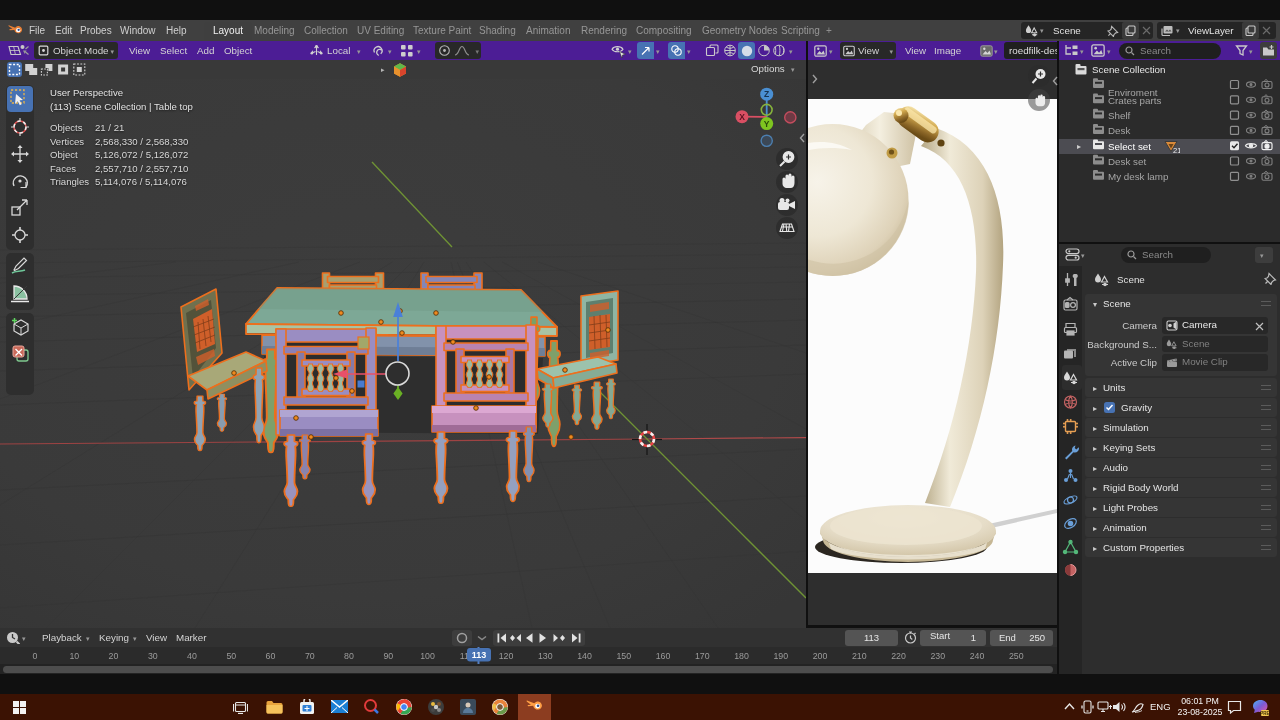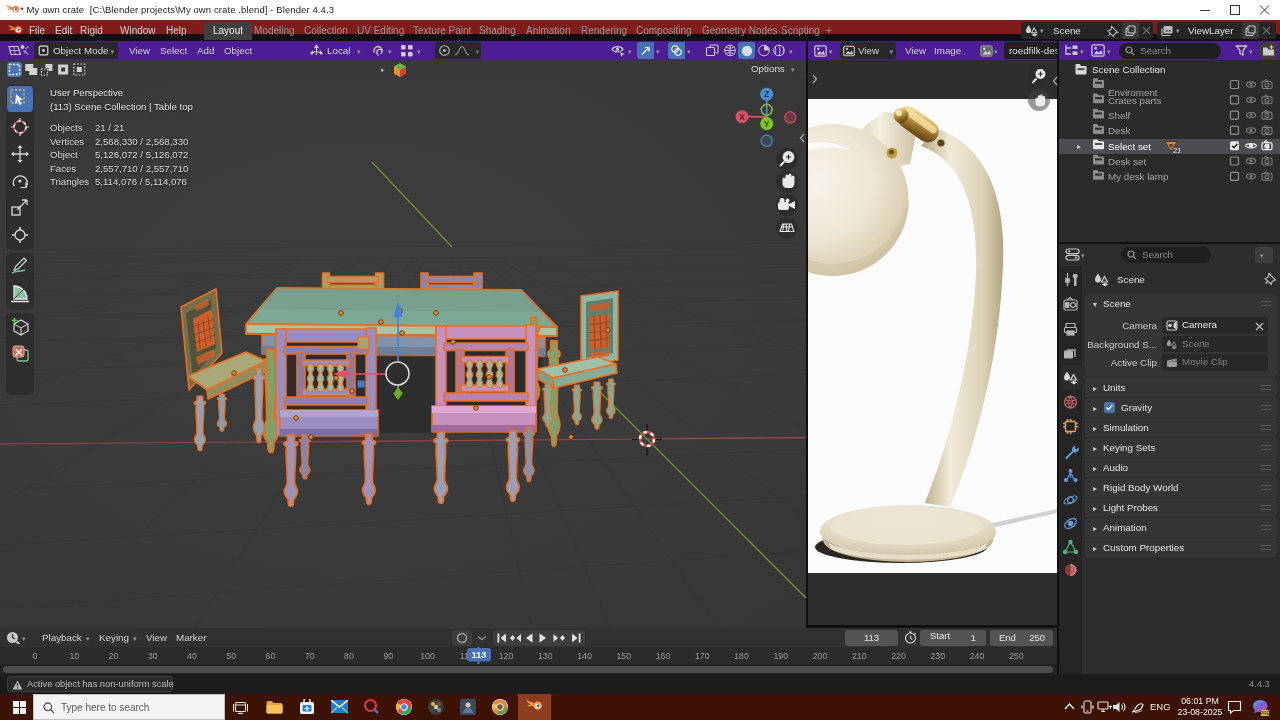--- a/index.html
+++ b/index.html
@@ -2,21 +2,21 @@
 <html><head><meta charset="utf-8">
 <style>
 *{margin:0;padding:0;box-sizing:border-box}
 html,body{width:1280px;height:720px;overflow:hidden;background:#101010;font-family:"Liberation Sans",sans-serif;-webkit-font-smoothing:antialiased}
 .abs{position:absolute}
 #stage{position:relative;width:1280px;height:720px}
 
 #titlebar{left:0;top:0;width:1280px;height:20px;background:#ffffff;color:#1d1d1d;font-size:9.5px}
 #titlebar .tt{position:absolute;left:20px;top:4px;letter-spacing:.1px}
 
-#topbar{left:0;top:20px;width:1280px;height:14px;background:#7f1d1d;color:#d0d0d0;font-size:10px}
+#topbar{left:0;top:20px;width:1280px;height:21px;background:#404040;color:#d0d0d0;font-size:10px}
 #topbar .m{position:absolute;top:5px;color:#cfcfcf}
 #topbar .tab{position:absolute;top:2px;height:18px;line-height:17px;padding:0 9px;color:#969696;border-radius:4px 4px 0 0}
 #topbar .tab.act{background:#3f3f3f;color:#f0f0f0}
 
 .ed{background:#2e2e2e}
 .hdr{position:absolute;left:0;top:0;right:0;height:19px;background:#4c1d95;color:#d4d4d4;font-size:9.8px}
 .hi{position:absolute;top:4px}
 .cv{color:#989898;font-size:7px}
 
 #vp{left:0;top:41px;width:806px;height:587px;background:#3a3a3a}
@@ -47,43 +47,30 @@
 
 #statusbar{left:0;top:674px;width:1280px;height:20px;background:#1c1c1c;color:#a8a8a8;font-size:9.3px}
 
 #taskbar{left:0;top:694px;width:1280px;height:26px;background:#3b1203;color:#e8e8e8}
 #tsearch{position:absolute;left:33px;top:0;width:192px;height:26px;background:#f4f4f4;border:1px solid #c2c2c2;color:#5a5a5a;font-size:10px;line-height:25px}
 .field{background:#545454;border-radius:3px;color:#e6e6e6;text-align:center}
 </style></head>
 <body>
 <div id="stage">
 
-<div class="abs" id="titlebar">
-  <svg class="abs" style="left:6px;top:3.5px" width="14" height="12" viewBox="0 0 22 18">
-        <path d="M20.6 7.4c-.3-2.3-1.7-4-3.9-4.7-1-.3-2.1-.3-3.1 0-1.3.4-2.3 1.1-3 2.2L2 1.5c-.5-.3-1-.2-1.2.2-.2.4 0 .9.4 1.2l5.2 3.7-3.5.3c-.5 0-.9.4-.8.9 0 .5.5.8 1 .8l6.3-.5c.2 1.5 1 2.9 2.3 3.8 2.5 1.8 6 1.3 7.8-1.1.9-1.1 1.3-2.2 1.1-3.4z" fill="#e87f35"></path>
-        <circle cx="15" cy="8.5" r="3.2" fill="#fff"></circle>
-        <circle cx="15.6" cy="8" r="1.7" fill="#2b4d8f"></circle>
-      </svg>
-  <span class="tt">* My own crate&nbsp;&nbsp;[C:\Blender projects\My own crate .blend] - Blender 4.4.3</span>
-  <svg class="abs" style="left:1195px;top:0" width="85" height="20" viewBox="0 0 85 20" fill="none" stroke="#333" stroke-width="1">
-        <path d="M5 10.5h10"></path>
-        <rect x="35.5" y="5.5" width="9" height="9"></rect>
-        <path d="M65 5.5l9 9M74 5.5l-9 9"></path>
-      </svg>
-</div>
 
 <div class="abs" id="topbar">
   <svg class="abs" style="left:8px;top:4px" width="15" height="13" viewBox="0 0 22 18">
         <path d="M20.6 7.4c-.3-2.3-1.7-4-3.9-4.7-1-.3-2.1-.3-3.1 0-1.3.4-2.3 1.1-3 2.2L2 1.5c-.5-.3-1-.2-1.2.2-.2.4 0 .9.4 1.2l5.2 3.7-3.5.3c-.5 0-.9.4-.8.9 0 .5.5.8 1 .8l6.3-.5c.2 1.5 1 2.9 2.3 3.8 2.5 1.8 6 1.3 7.8-1.1.9-1.1 1.3-2.2 1.1-3.4z" fill="#e87f35"></path>
         <circle cx="15" cy="8.5" r="3.2" fill="#fff"></circle>
         <circle cx="15.6" cy="8" r="1.7" fill="#2b4d8f"></circle>
       </svg>
   <span class="m" style="left:29px">File</span>
       <span class="m" style="left:55px">Edit</span>
-      <span class="m" style="left:80px">Rigid</span>
+      <span class="m" style="left:80px">Probes</span>
       <span class="m" style="left:120px">Window</span>
       <span class="m" style="left:166px">Help</span>
   <span class="tab act" style="left:204px">Layout</span>
   <span class="tab" style="left:245px">Modeling</span>
   <span class="tab" style="left:295px">Collection</span>
   <span class="tab" style="left:348px">UV Editing</span>
   <span class="tab" style="left:404px">Texture Paint</span>
   <span class="tab" style="left:470px">Shading</span>
   <span class="tab" style="left:517px">Animation</span>
   <span class="tab" style="left:572px">Rendering</span>
@@ -1019,45 +1006,28 @@
       <line x1="478.5" y1="0" x2="478.5" y2="17" stroke="#5680c2" stroke-width="2"></line>
       <rect x="467" y="1" width="24" height="13.5" rx="3" fill="#4772b3"></rect>
       <text x="479" y="11" fill="#ffffff" font-size="9px" font-weight="bold" font-family="Liberation Sans" text-anchor="middle">113</text>
     </svg>
   </div>
   <div id="tlscroll">
         <div class="abs" style="left:3px;top:1.5px;width:1050px;height:7px;background:#4d4d4d;border-radius:3.5px"></div>
       </div>
 </div>
 
-<div class="abs" id="statusbar">
-  <div class="abs" style="left:7px;top:2px;width:166px;height:16px;background:#292929;border:1px solid #3e3e3e;border-radius:3px">
-    <svg class="abs" style="left:4px;top:2.5px" width="11" height="10" viewBox="0 0 11 10">
-          <path d="M5.5 0.5L10.5 9.5H0.5z" fill="#b5b5b5"></path>
-          <path d="M5.5 3.2v3M5.5 7.6v1" stroke="#292929" stroke-width="1.2"></path>
-        </svg>
-    <span class="abs" style="left:19px;top:2px;color:#bdbdbd;white-space:nowrap">Active object has non-uniform scale</span>
-  </div>
-  <span class="abs" style="left:1249px;top:5px;color:#909090">4.4.3</span>
-</div>
 
 <div class="abs" id="taskbar">
   <svg class="abs" style="left:13px;top:7px" width="13" height="13" viewBox="0 0 13 13" fill="#f2f2f2">
         <rect x="0" y="0" width="6" height="6"></rect>
         <rect x="7" y="0" width="6" height="6"></rect>
         <rect x="0" y="7" width="6" height="6"></rect>
         <rect x="7" y="7" width="6" height="6"></rect>
       </svg>
-  <div id="tsearch">
-    <svg class="abs" style="left:9px;top:7px" width="12" height="12" viewBox="0 0 12 12" fill="none" stroke="#555" stroke-width="1.3">
-          <circle cx="4.8" cy="4.8" r="3.8"></circle>
-          <path d="M7.8 7.8L11 11"></path>
-        </svg>
-    <span class="abs" style="left:27px;top:0px">Type here to search</span>
-  </div>
   <svg class="abs" style="left:233px;top:6px" width="15" height="14" viewBox="0 0 15 14" fill="none" stroke="#e8e8e8" stroke-width="1.1">
         <rect x="2.5" y="2.5" width="10" height="9" rx="1"></rect>
         <path d="M2.5 5h10M0.5 4v7.5M14.5 4v7.5"></path>
         <path d="M5 13.5h5" stroke-width="1.3"></path>
       </svg>
   <svg class="abs" style="left:266px;top:6px" width="17" height="15" viewBox="0 0 17 15">
         <path d="M.5 2.5a1.5 1.5 0 0 1 1.5-1.5h4l1.5 2H15a1.5 1.5 0 0 1 1.5 1.5V12a1.5 1.5 0 0 1-1.5 1.5H2A1.5 1.5 0 0 1 .5 12z" fill="#e8a33d"></path>
         <path d="M.5 5h16v7A1.5 1.5 0 0 1 15 13.5H2A1.5 1.5 0 0 1 .5 12z" fill="#f6c35c"></path>
       </svg>
   <svg class="abs" style="left:299px;top:5px" width="16" height="16" viewBox="0 0 16 16">

